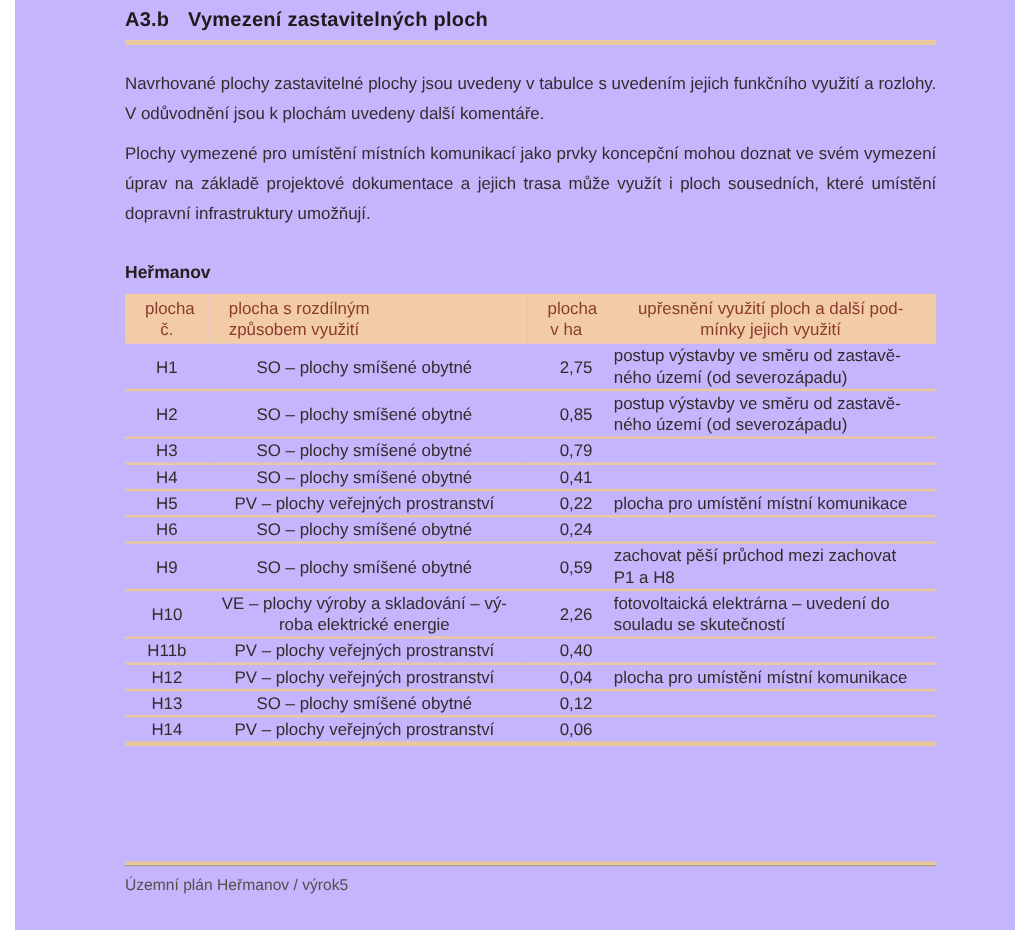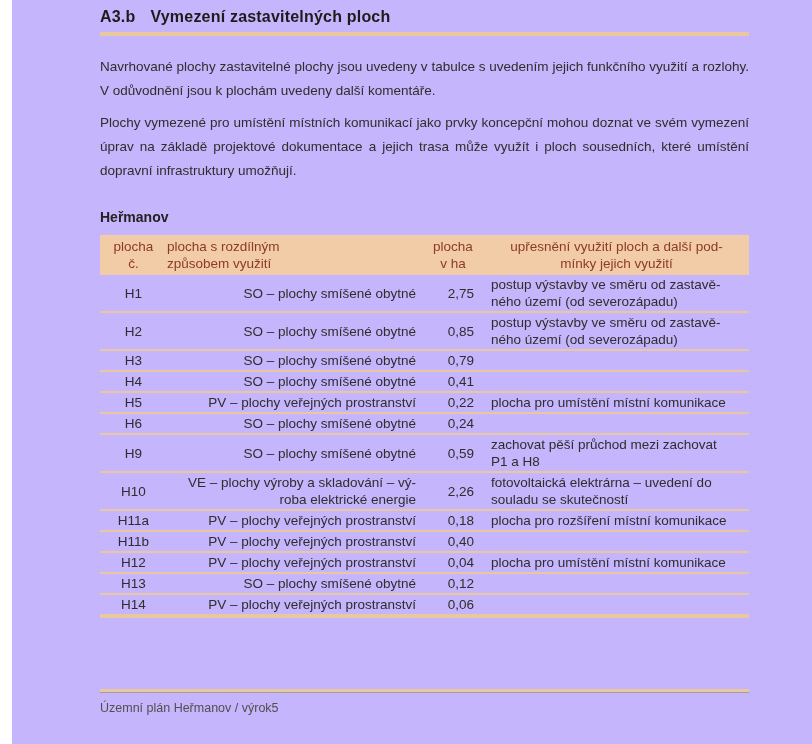--- a/index.html
+++ b/index.html
@@ -59,39 +59,39 @@
   col.w-use{width:255px;}
   col.w-area{width:62px;}
   col.w-note{width:265px;}
 
   thead th{
     background:var(--header-bg,#f2cca6);
     color:var(--header-text,#8b3a2b);
     font-weight:normal;
     font-size:13.5px;
     line-height:17px;
-    padding:3px 0;
+    padding:3px 16px;
     vertical-align:top;
     white-space:pre-line;
   }
   th.h-id{text-align:center;}
   th.h-use{text-align:left;}
   th.h-area{text-align:center;}
   th.h-note{text-align:center;}
 
   tbody td{
     border-bottom:2px solid var(--accent-tan,#e9c89f);
     line-height:17px;
     padding:1px 0;
     vertical-align:middle;
     color:var(--body-text,#2f2e2b);
   }
   tbody tr:last-child td{border-bottom-width:4px;}
   td.c-id{text-align:center;}
-  td.c-use{text-align:right;padding-right:6px;white-space:pre-line;}
+  td.c-use{text-align:center;padding-right:6px;white-space:pre-line;}
   td.c-area{text-align:right;padding-right:10px;}
   td.c-note{text-align:left;padding-left:7px;white-space:pre-line;}
 
   .footer{
     position:absolute;
     left:88px;
     top:689px;
     width:649px;
   }
   .footer-rule{
@@ -197,26 +197,20 @@
 
   <tr>
     <td class="c-id">H10</td>
     <td class="c-use">VE – plochy výroby a skladování – vý-
 roba elektrické energie</td>
     <td class="c-area">2,26</td>
     <td class="c-note">fotovoltaická elektrárna – uvedení do
 souladu se skutečností</td>
   </tr>
 
-  <tr>
-    <td class="c-id">H11a</td>
-    <td class="c-use">PV – plochy veřejných prostranství</td>
-    <td class="c-area">0,18</td>
-    <td class="c-note">plocha pro rozšíření místní komunikace</td>
-  </tr>
 
   <tr>
     <td class="c-id">H11b</td>
     <td class="c-use">PV – plochy veřejných prostranství</td>
     <td class="c-area">0,40</td>
     <td class="c-note"></td>
   </tr>
 
   <tr>
     <td class="c-id">H12</td>

